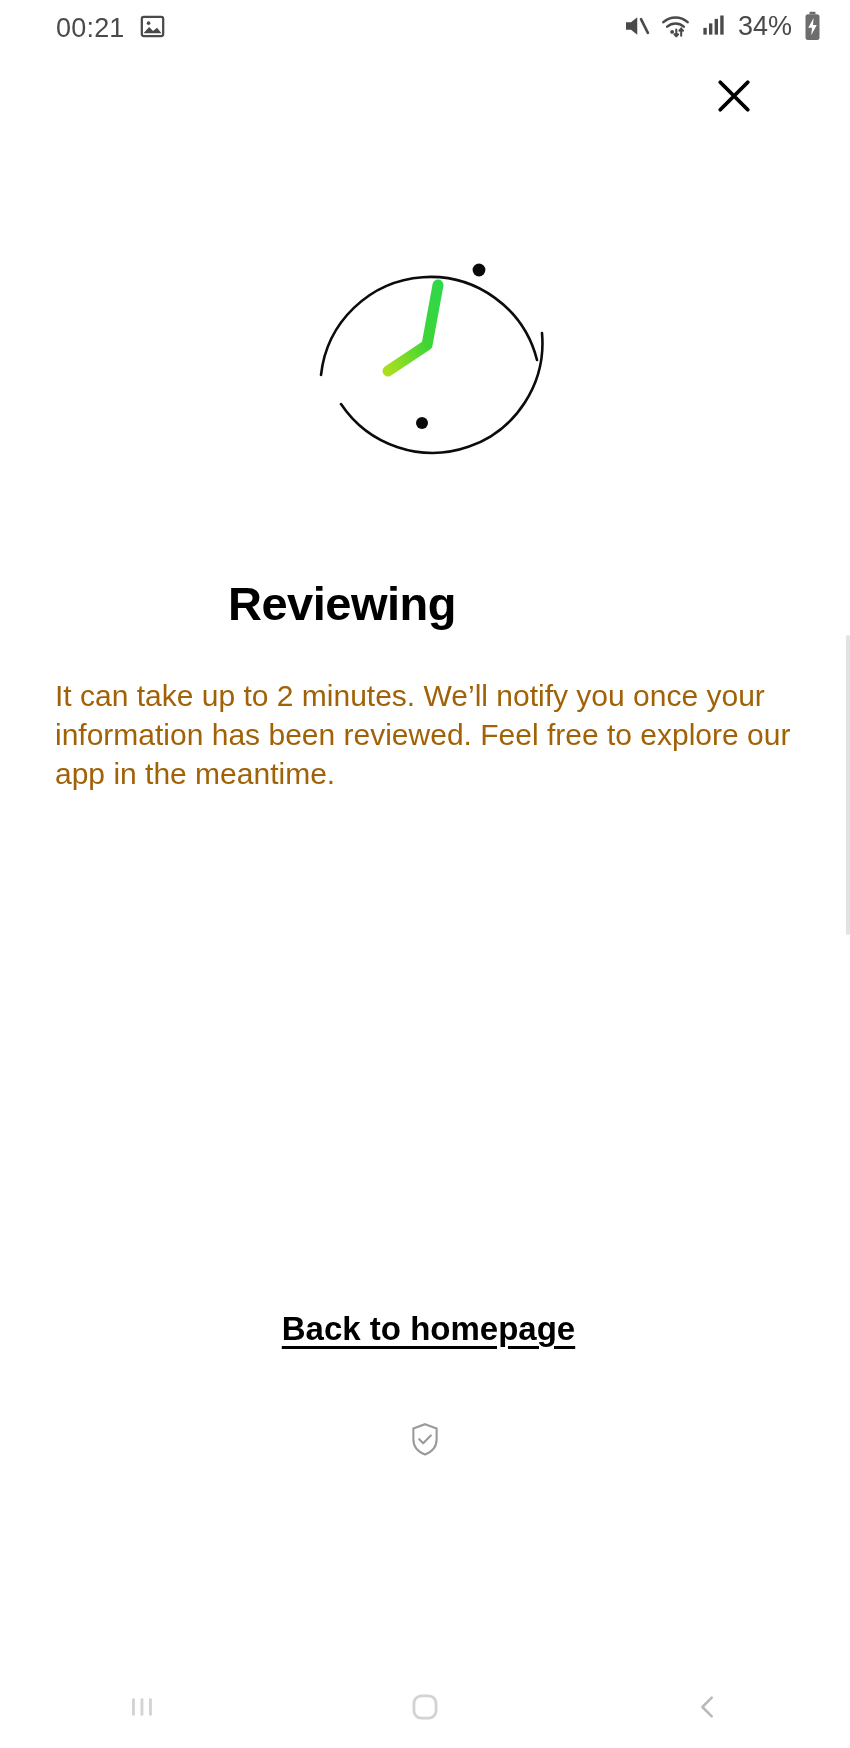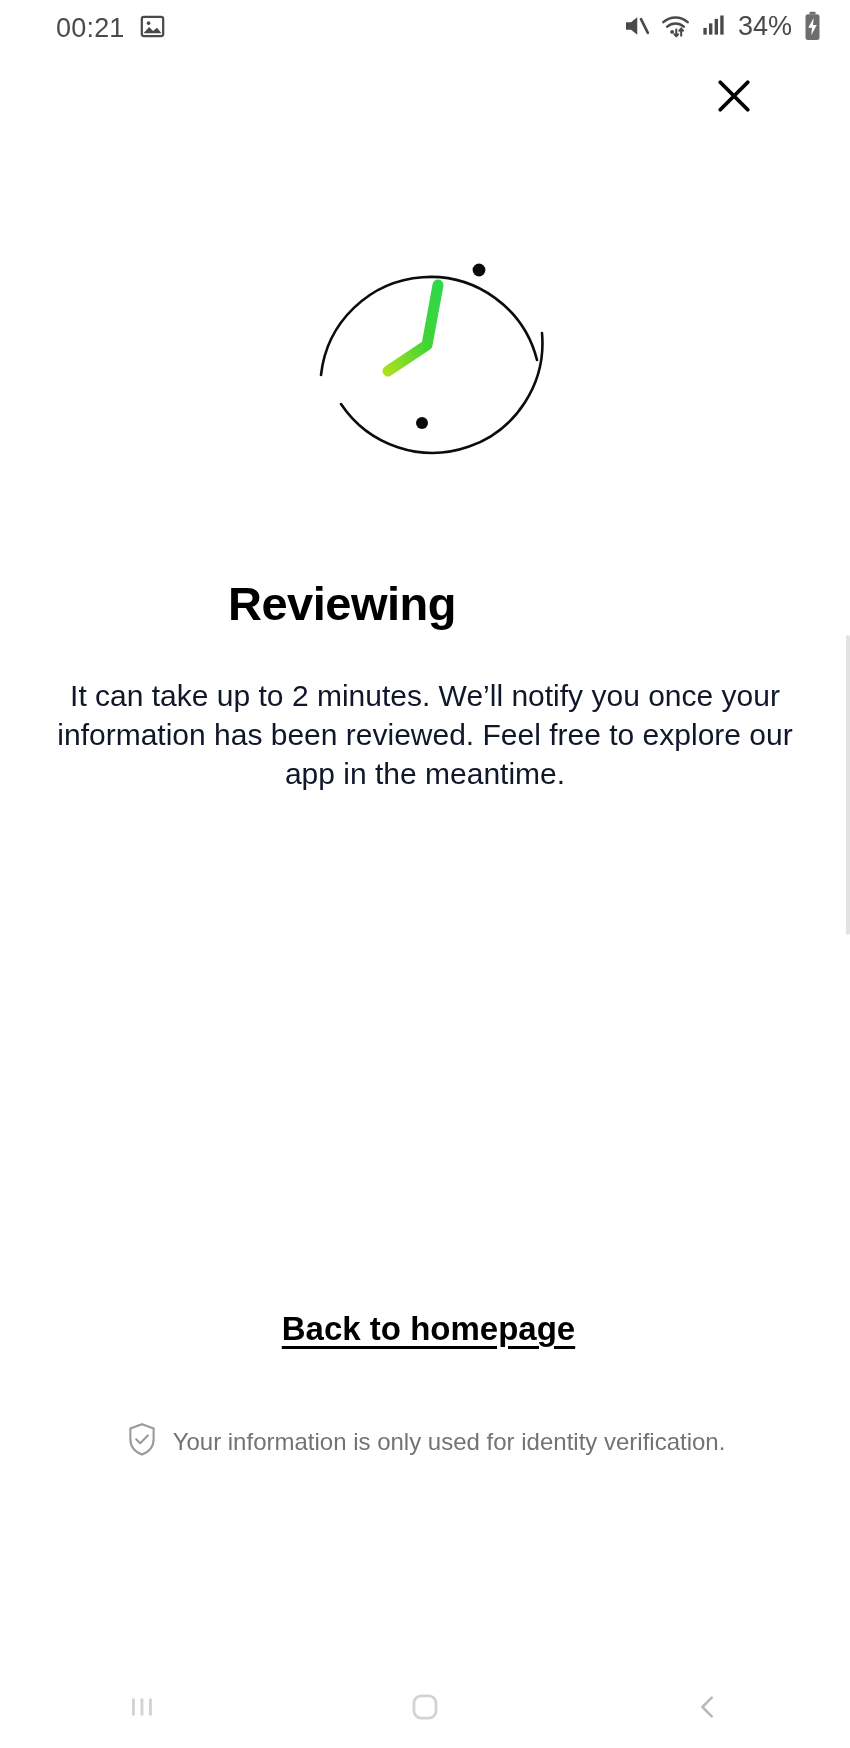--- a/index.html
+++ b/index.html
@@ -39,22 +39,22 @@
 
   
   .title {
     position:absolute; top:576px; left:0; width:684px;
     text-align:center;
     font-size:47px; font-weight:bold; color:#000;
     letter-spacing:-.5px;
   }
   .body-copy {
     position:absolute; top:676px; left:55px; width:740px;
-    text-align:center;
-    font-size:30px; line-height:39px; color:#0f172a;
+    text-align:left;
+    font-size:30px; line-height:39px; color:#a16207;
     font-weight:400;
   }
 
   
   .scroll-indicator {
     position:absolute; top:635px; right:0px;
     width:4px; height:300px;
     background:#e2e2e2; border-radius:3px;
   }
 
@@ -175,21 +175,20 @@
     <span>Back to homepage</span>
   </div>
 
   <div class="footer-note">
     <span>
       <svg width="34" height="36" viewBox="0 0 24 26">
         <path d="M12 1.6l8.4 3.1v7.6c0 5.4-3.5 9.4-8.4 11.2-4.9-1.8-8.4-5.8-8.4-11.2V4.7L12 1.6z" fill="none" stroke="#9a9a9a" stroke-width="1.5"></path>
         <path d="M7.8 12.4l2.9 2.9 5.5-5.6" fill="none" stroke="#9a9a9a" stroke-width="1.5" stroke-linecap="round" stroke-linejoin="round"></path>
       </svg>
     </span>
-    <span class="note-text">Your information is only used for identity verification.</span>
   </div>
 
   <div class="navbar">
     <div class="nav-item">
       <span>
         <svg width="30" height="30" viewBox="0 0 24 24">
           <rect x="4" y="5" width="2.3" height="14" rx="1" fill="#d3d3d3"></rect>
           <rect x="10.8" y="5" width="2.3" height="14" rx="1" fill="#d3d3d3"></rect>
           <rect x="17.6" y="5" width="2.3" height="14" rx="1" fill="#d3d3d3"></rect>
         </svg>

